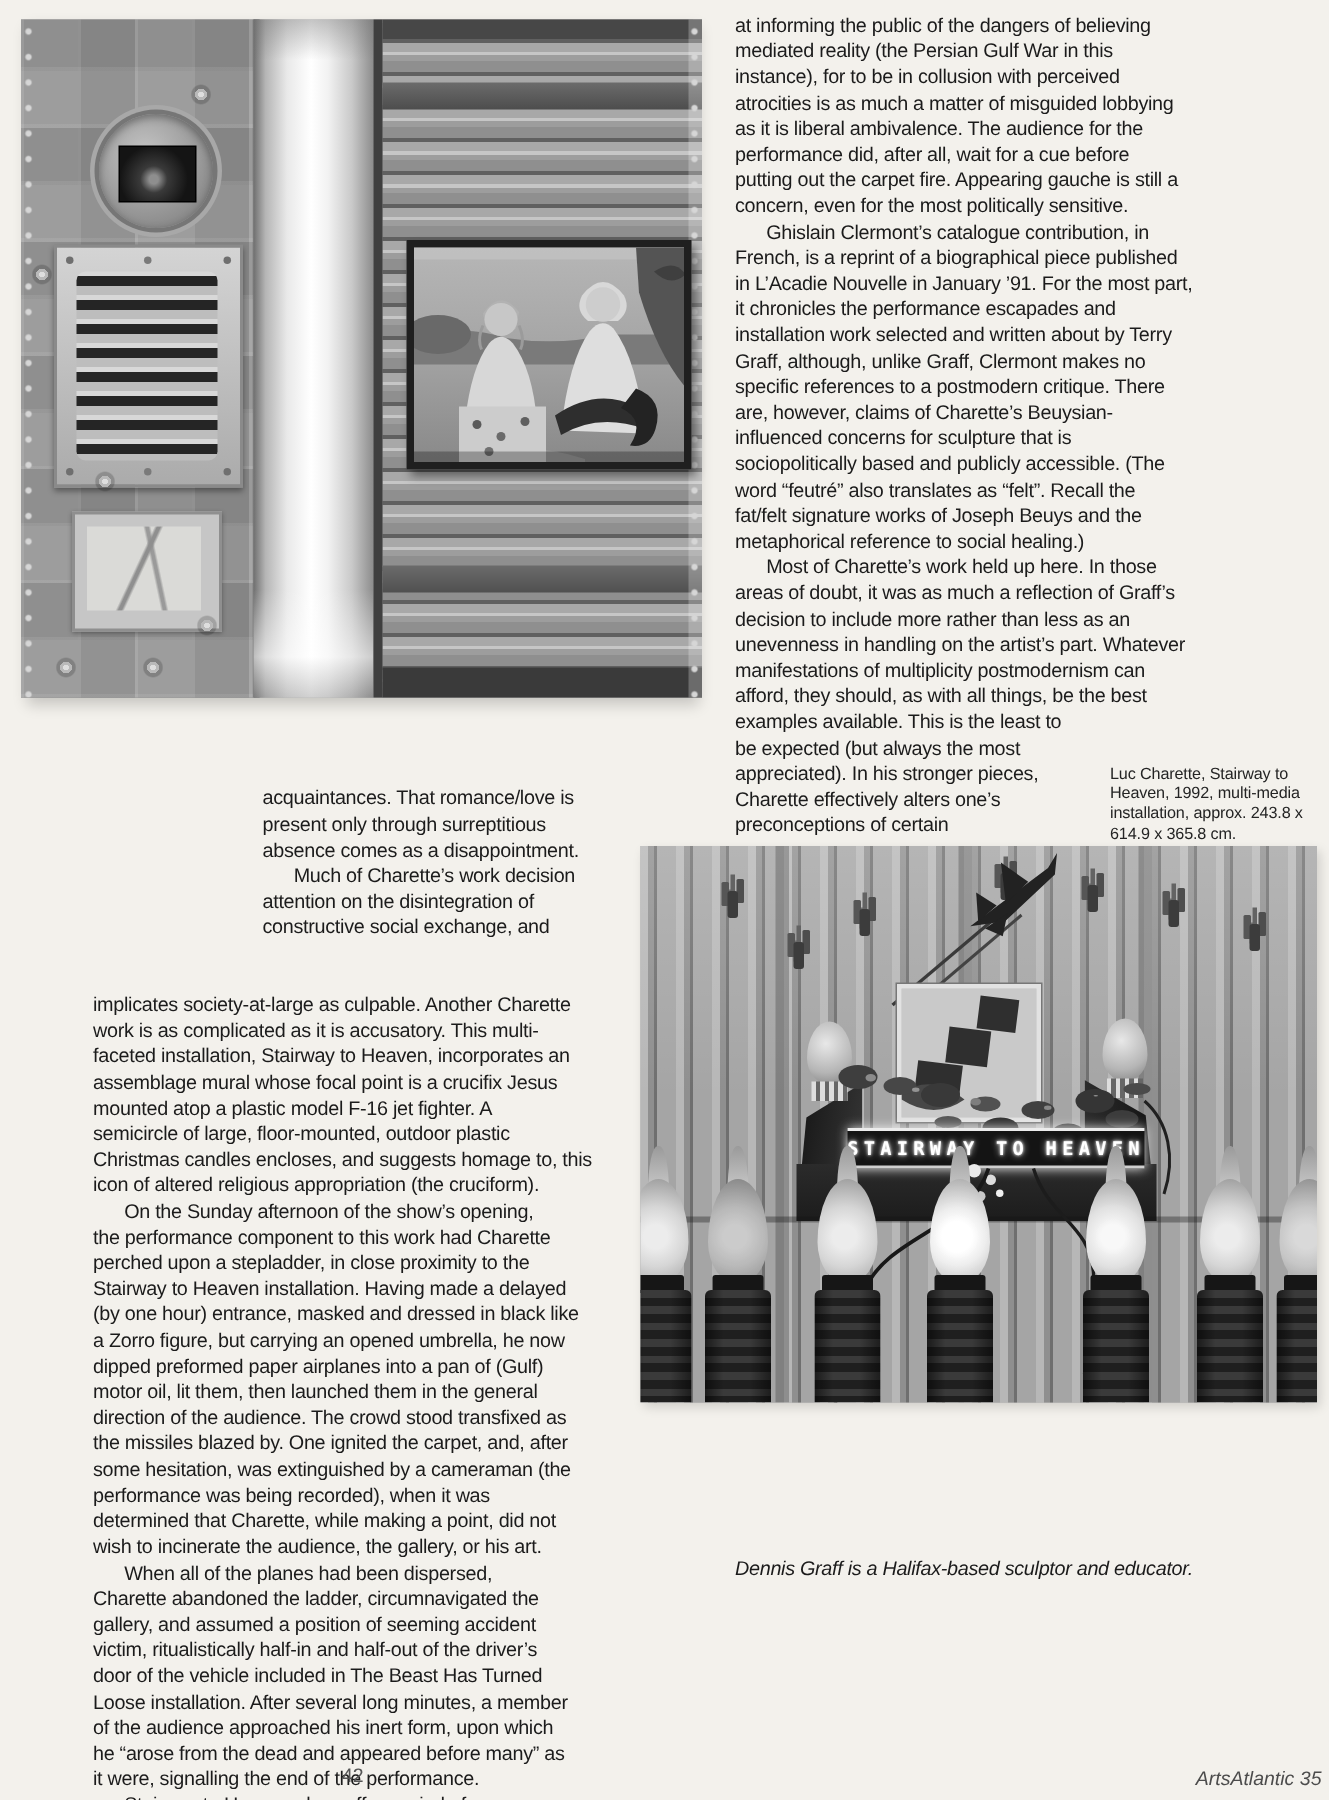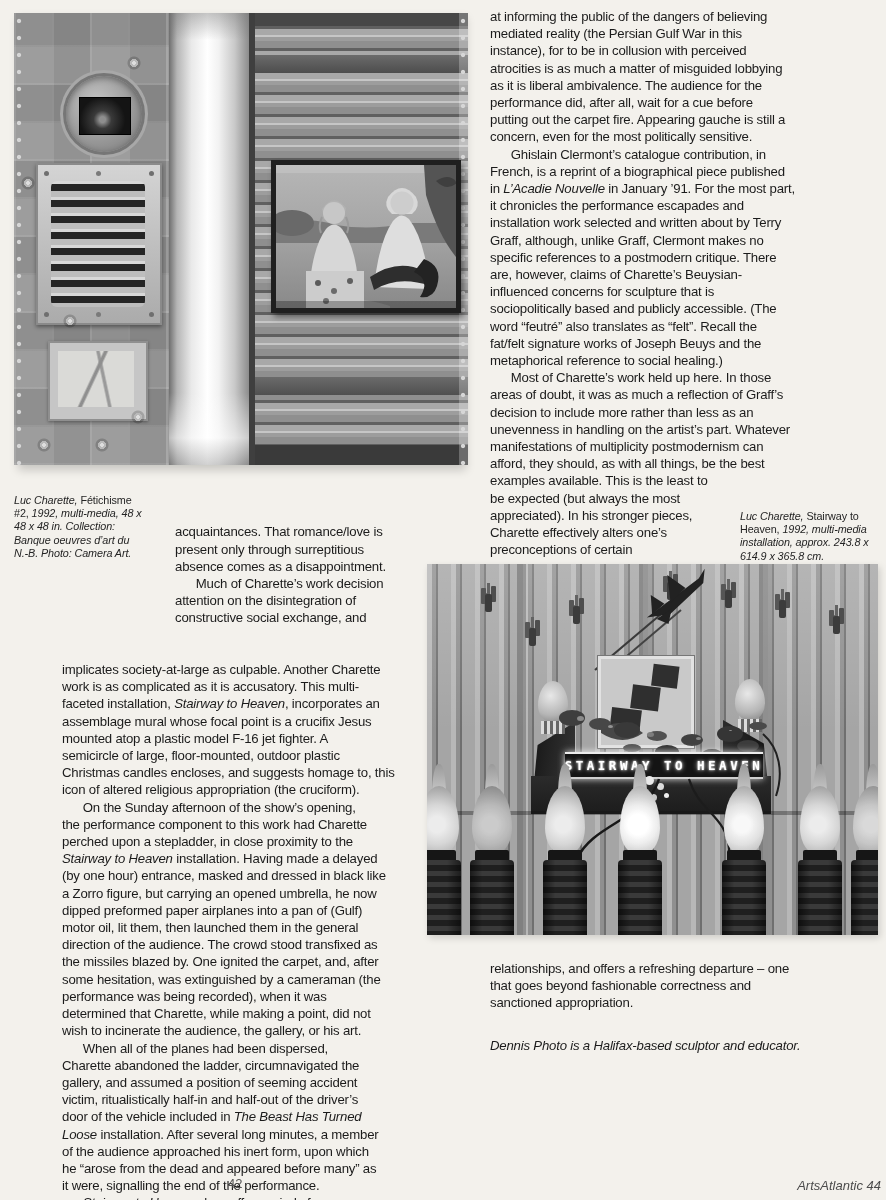--- a/index.html
+++ b/index.html
@@ -1,19 +1,19 @@
 <!DOCTYPE html>
 <html><head>
 <meta charset="utf-8">
 <style>
   html,body{margin:0;padding:0;background:#d8d6d1;}
   .page{position:relative;width:886px;height:1200px;background:#f3f1ec;overflow:hidden;
         font-family:"Liberation Sans",sans-serif;color:#1b1b1b;}
   .txt{position:absolute;white-space:pre;font-size:13.2px;line-height:17.2px;letter-spacing:-0.2px;}
-  .txt .it,.cap .it,.foot .it{font-style:italic;}
+  .txt .it,.cap .it,.foot .it{}
   .cap{position:absolute;white-space:pre;font-size:10.8px;line-height:13.2px;letter-spacing:-0.1px;color:#242424;}
   .intro{margin-left:113px;}
   .byline{font-style:italic;}
   .foot{position:absolute;font-size:13px;color:#555;}
 
   
   .art1{position:absolute;left:14px;top:13px;width:448px;height:452px;margin:0;background:#8f8f8f;
         box-shadow:4px 5px 9px rgba(0,0,0,.18);}
   .art1 *{position:absolute;}
   .a1-left{left:0;top:0;width:155px;height:452px;background-color:#9d9d9d;border-right:4px solid #6e6e6e;
@@ -177,25 +177,20 @@
           <circle cx="126" cy="38" r="11.5" fill="#cdcdcd"></circle>
           <path d="M98,122 q5,-46 19,-66 q8,-10 16,-2 q16,21 21,70 Z" fill="#dedede"></path>
           <path d="M94,112 q28,-19 54,-6 l6,15 q-31,-11 -56,4 Z" fill="#2e2e2e"></path>
           <path d="M148,94 q19,7 13,27 q-4,13 -17,11 q11,-17 -6,-25 Z" fill="#232323"></path>
           <rect y="136" width="180" height="7" fill="rgba(0,0,0,.28)"></rect>
         </svg>
       </div>
     </div>
   </figure>
 
-  <figcaption class="cap" style="left:14px;top:494px;width:160px;"><span class="it">Luc Charette, </span><span>Fétichisme
-#2, </span><span class="it">1992, multi-media, 48 x
-48 x 48 in. Collection:
-Banque oeuvres d’art du
-N.-B. Photo: Camera Art.</span></figcaption>
   <figcaption class="cap" style="left:740px;top:510px;width:146px;"><span class="it">Luc Charette, </span><span>Stairway to
 Heaven, </span><span class="it">1992, multi-media
 installation, approx. 243.8 x
 614.9 x 365.8 cm.</span></figcaption>
 
   <div class="txt" style="left:62px;top:489px;width:380px;">
     <div class="intro"><span>acquaintances. That romance/love is
 present only through surreptitious
 absence comes as a disappointment.
       Much of Charette’s work decision
@@ -260,24 +255,21 @@
 areas of doubt, it was as much a reflection of Graff’s
 decision to include more rather than less as an
 unevenness in handling on the artist’s part. Whatever
 manifestations of multiplicity postmodernism can
 afford, they should, as with all things, be the best
 examples available. This is the least to
 be expected (but always the most
 appreciated). In his stronger pieces,
 Charette effectively alters one’s
 preconceptions of certain</span></div>
-  <div class="txt" style="left:490px;top:960px;width:392px;"><span>relationships, and offers a refreshing departure – one
-that goes beyond fashionable correctness and
-sanctioned appropriation.</span></div>
-  <div class="txt byline" style="left:490px;top:1037px;width:392px;"><span class="it">Dennis Photo is a Halifax-based sculptor and educator.</span></div>
+  <div class="txt byline" style="left:490px;top:1037px;width:392px;"><span class="it">Dennis Graff is a Halifax-based sculptor and educator.</span></div>
 
   <figure class="art2">
     <div class="a2-vband v1"></div>
     <div class="a2-vband v2"></div>
     <div class="a2-vband v3"></div>
     <div class="a2-sconce s1"></div>
     <div class="a2-sconce s2"></div>
     <div class="a2-sconce s3"></div>
     <div class="a2-sconce s4"></div>
     <div class="a2-sconce s5"></div>
@@ -369,15 +361,15 @@
       </div>
     <div class="candle c7">
         <div class="tip"></div>
         <div class="bulb"></div>
         <div class="collar"></div>
         <div class="post"></div>
       </div>
   </figure>
 
   <div class="foot" style="left:228px;top:1176px;">42</div>
-  <div class="foot it" style="right:5px;top:1178px;font-style:italic;color:#4c4c4c;">ArtsAtlantic 44</div>
+  <div class="foot it" style="right:5px;top:1178px;font-style:italic;color:#4c4c4c;">ArtsAtlantic 35</div>
 
 </div>
 
 </body></html>

